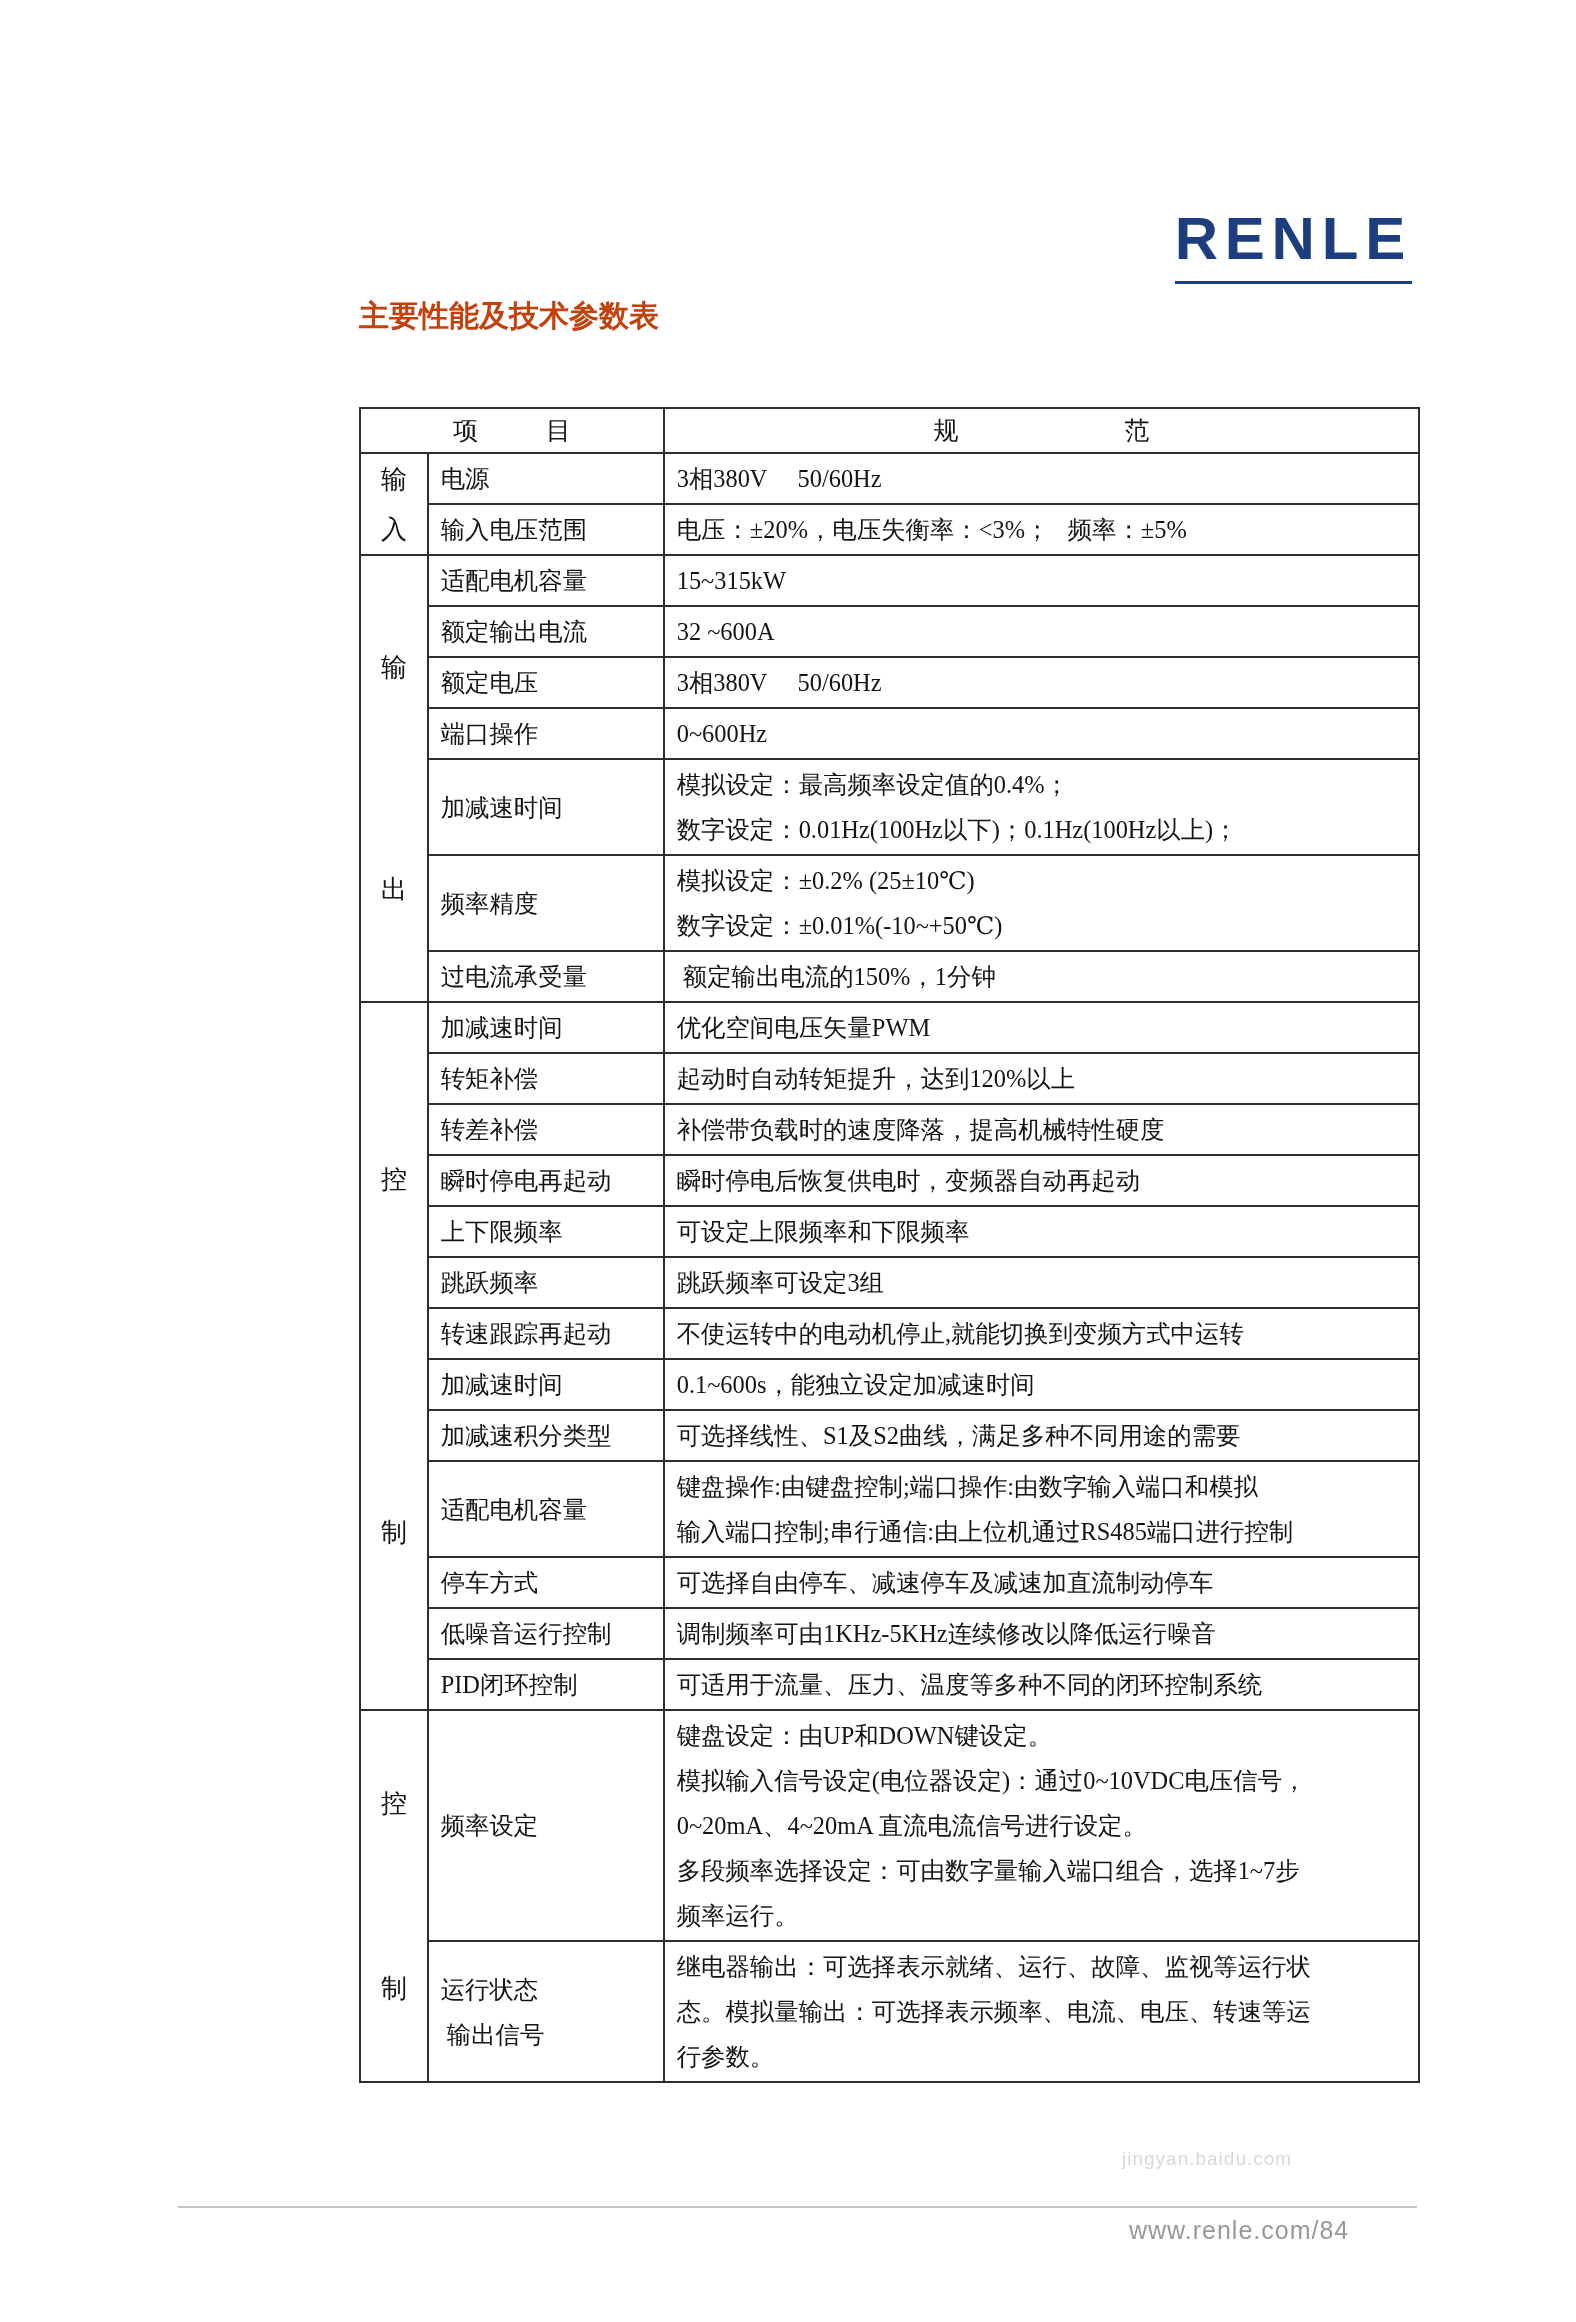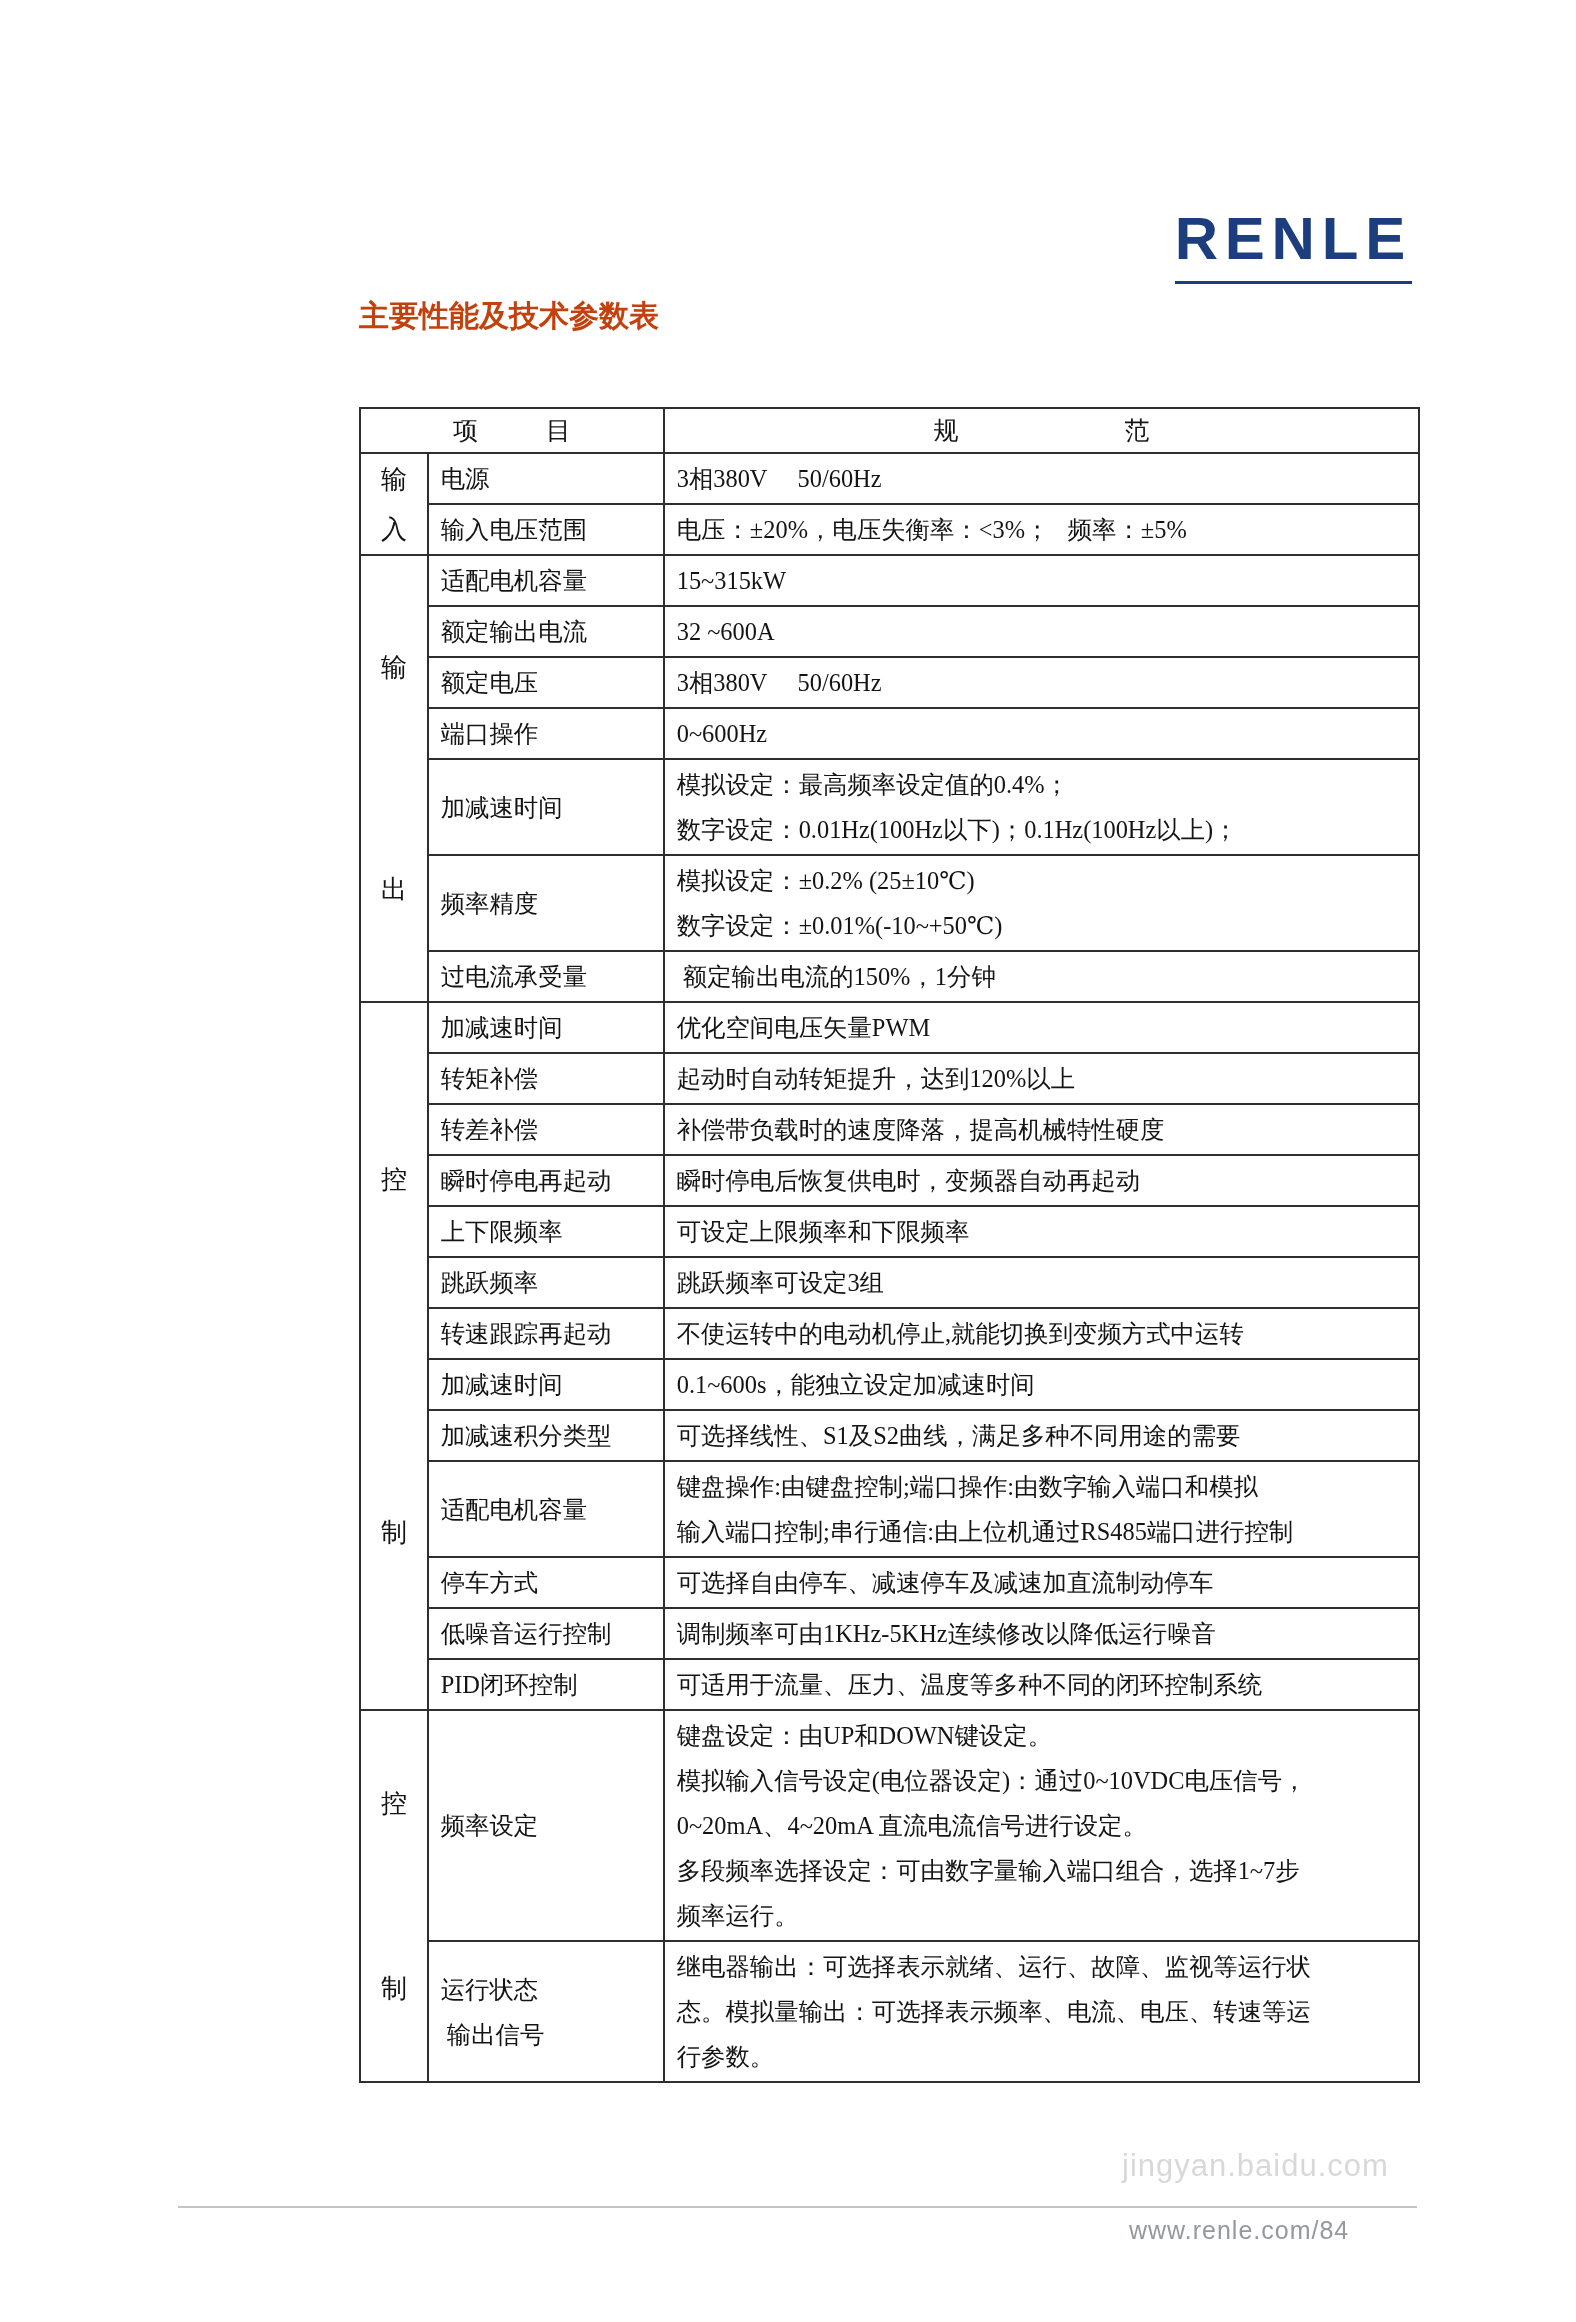--- a/index.html
+++ b/index.html
@@ -64,21 +64,21 @@
   }
 
   
   .watermark {
     position:absolute; left:1122px; top:2146px; opacity:0.55;
     color:#b9b9b9; font-family:"Liberation Sans","DejaVu Sans",sans-serif;
   }
   .wm-row { display:flex; align-items:center; gap:3.9px; }
   .wm-brand { font-size:57px; font-weight:bold; letter-spacing:1px; }
   .wm-suffix { font-size:53px; font-weight:bold; }
-  .wm-domain { text-align:right; font-size:31px; margin-top:2px; letter-spacing:1px; }
+  .wm-domain { text-align:right; font-size:19px; margin-top:2px; letter-spacing:1px; }
 </style>
 </head>
 <body>
 
 <div class="page">
 
   <div class="logo">RENLE</div>
 
   <div class="title">主要性能及技术参数表</div>
 

